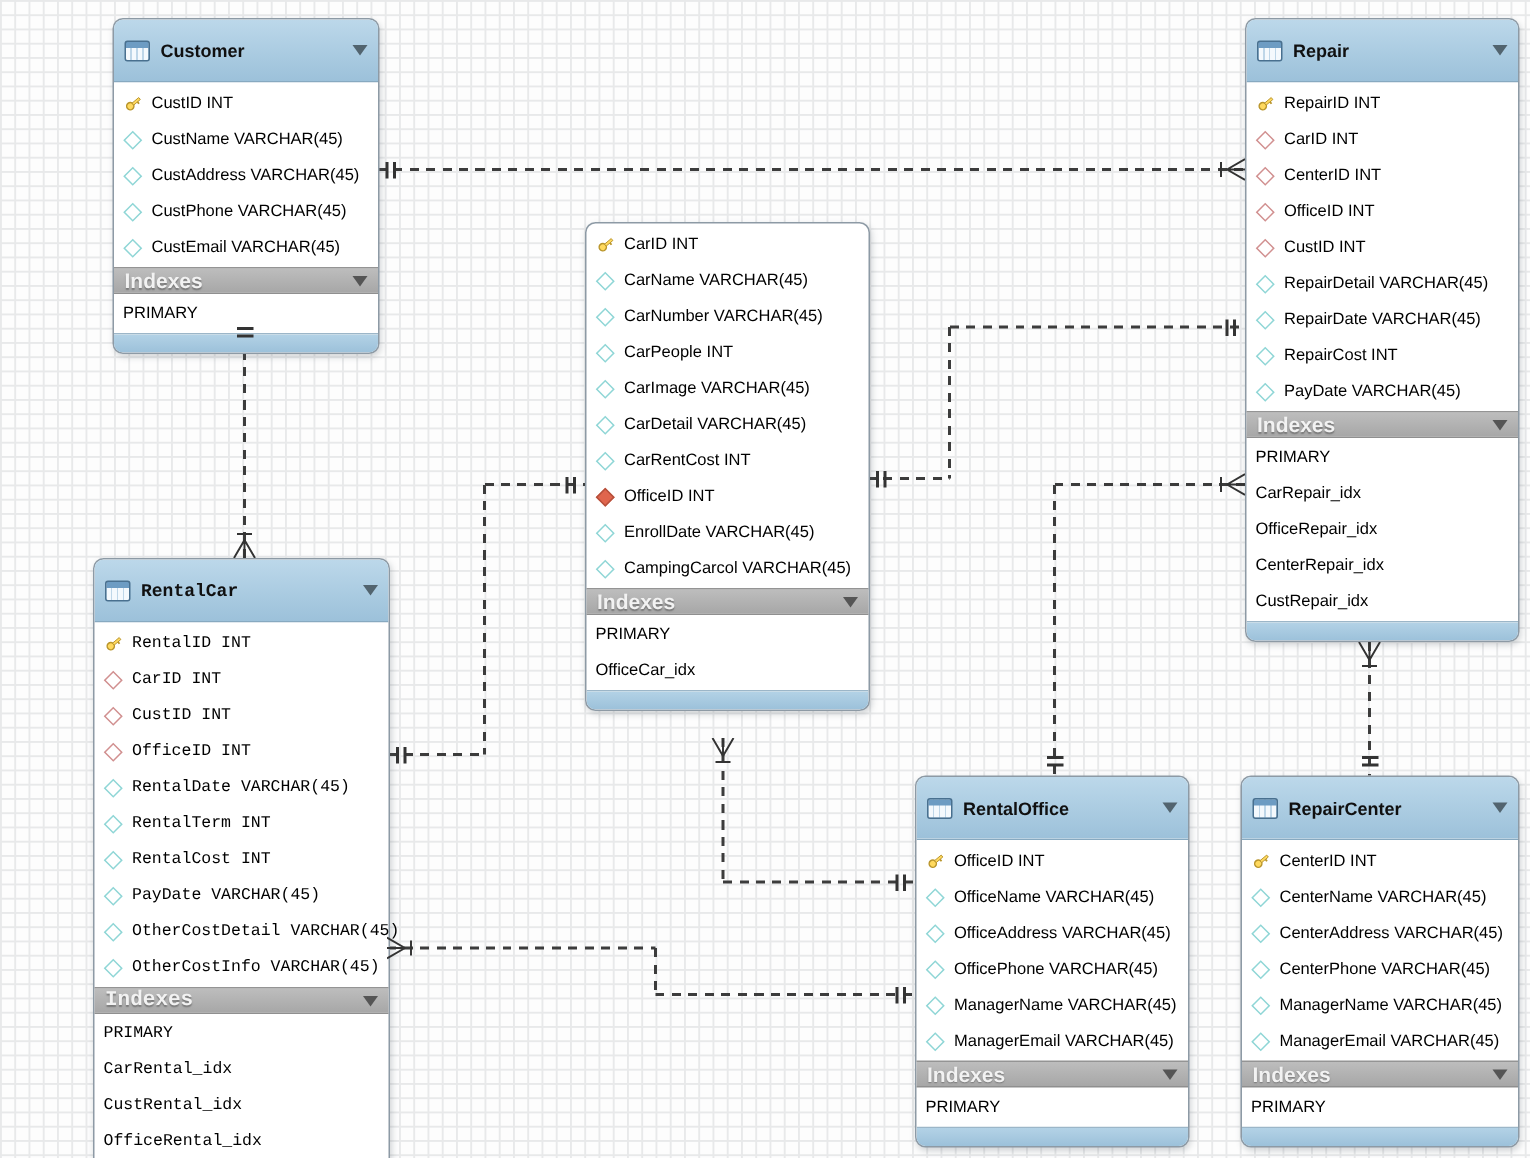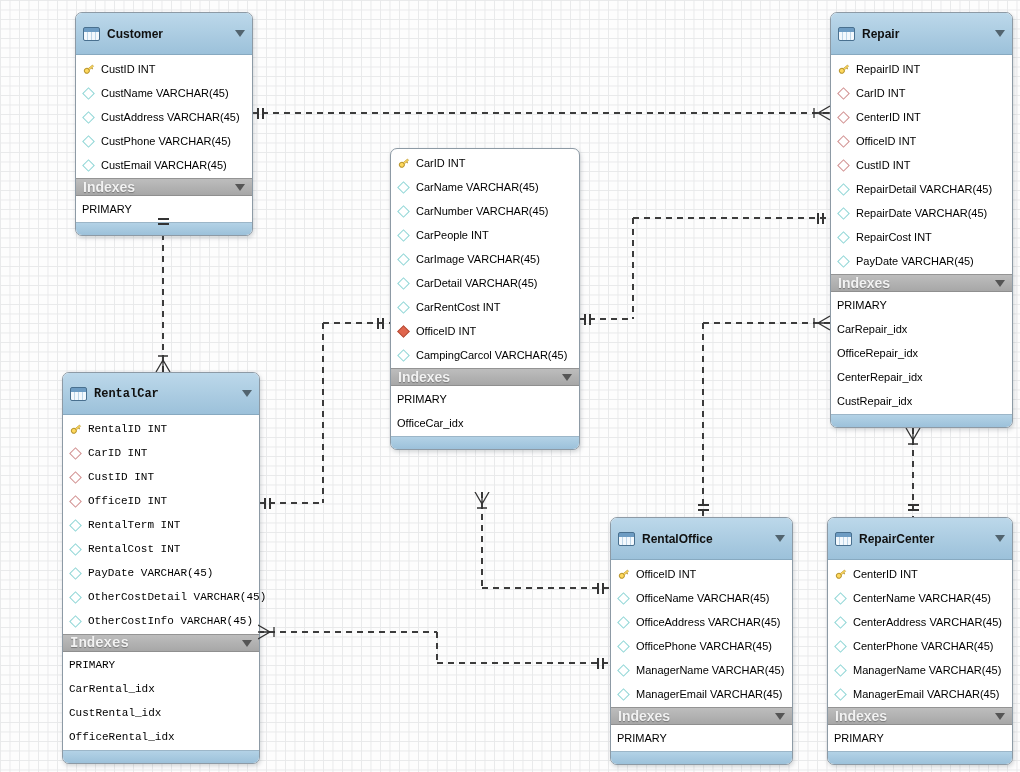--- a/index.html
+++ b/index.html
@@ -175,20 +175,26 @@
         <div class="crow">
           <div class="ric">
             <div class="dia fkn"></div>
           </div>
           <div class="ctxt">OfficeID INT</div>
         </div>
         <div class="crow">
           <div class="ric">
             <div class="dia col"></div>
           </div>
+          <div class="ctxt">EnrollDate VARCHAR(45)</div>
+        </div>
+        <div class="crow">
+          <div class="ric">
+            <div class="dia col"></div>
+          </div>
           <div class="ctxt">CampingCarcol VARCHAR(45)</div>
         </div>
       </div>
       <div class="ixhead">
         <div class="ixtitle">Indexes</div>
         <div class="arrow"></div>
       </div>
       <div class="ixrows">
         <div class="crow">
           <div class="ctxt">PRIMARY</div>
@@ -319,20 +325,26 @@
           <div class="ric">
             <div class="dia fk"></div>
           </div>
           <div class="ctxt">CustID INT</div>
         </div>
         <div class="crow">
           <div class="ric">
             <div class="dia fk"></div>
           </div>
           <div class="ctxt">OfficeID INT</div>
+        </div>
+        <div class="crow">
+          <div class="ric">
+            <div class="dia col"></div>
+          </div>
+          <div class="ctxt">RentalDate VARCHAR(45)</div>
         </div>
         <div class="crow">
           <div class="ric">
             <div class="dia col"></div>
           </div>
           <div class="ctxt">RentalTerm INT</div>
         </div>
         <div class="crow">
           <div class="ric">
             <div class="dia col"></div>

